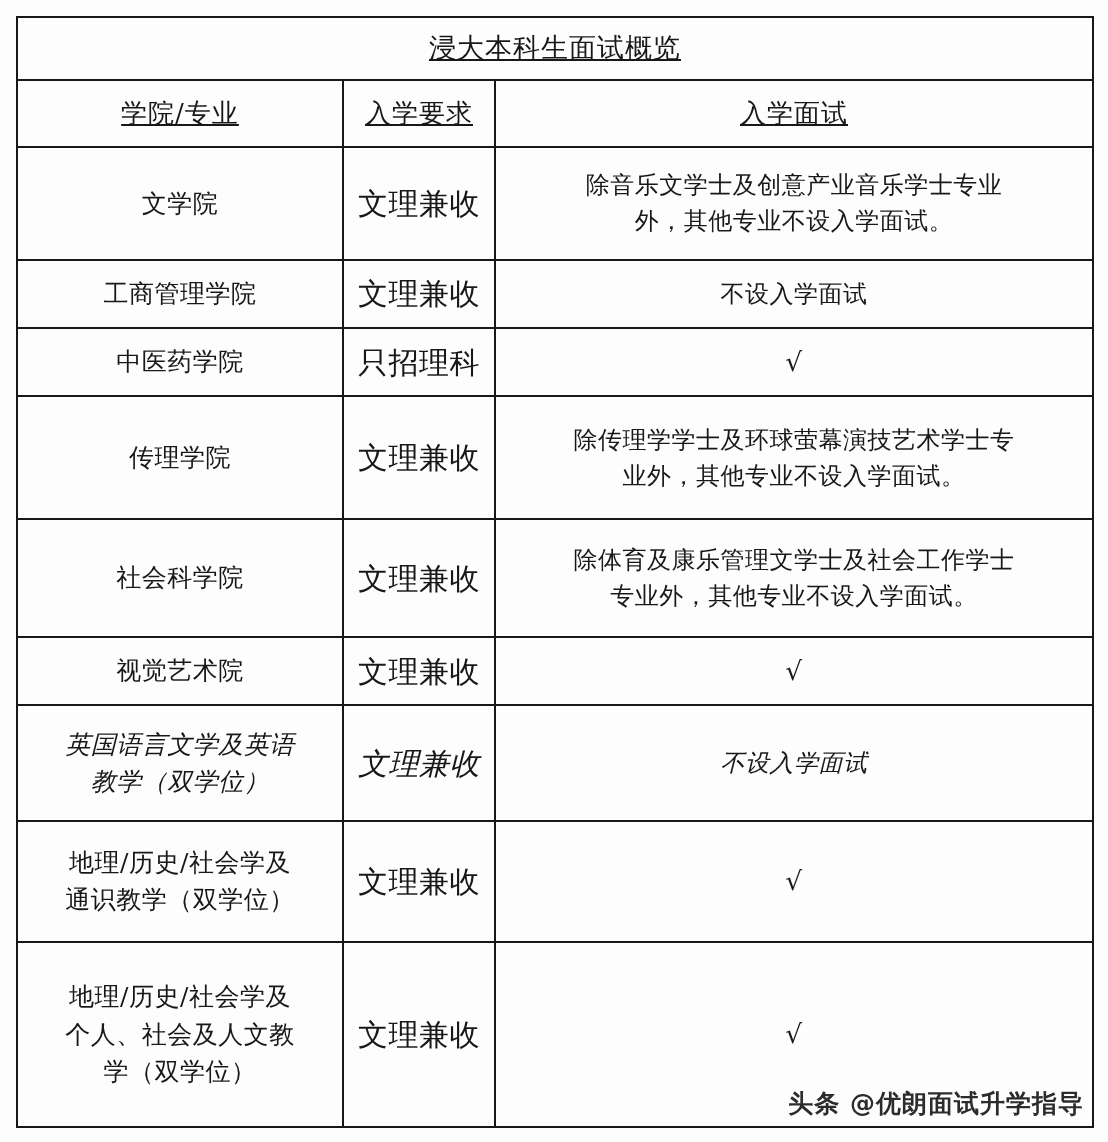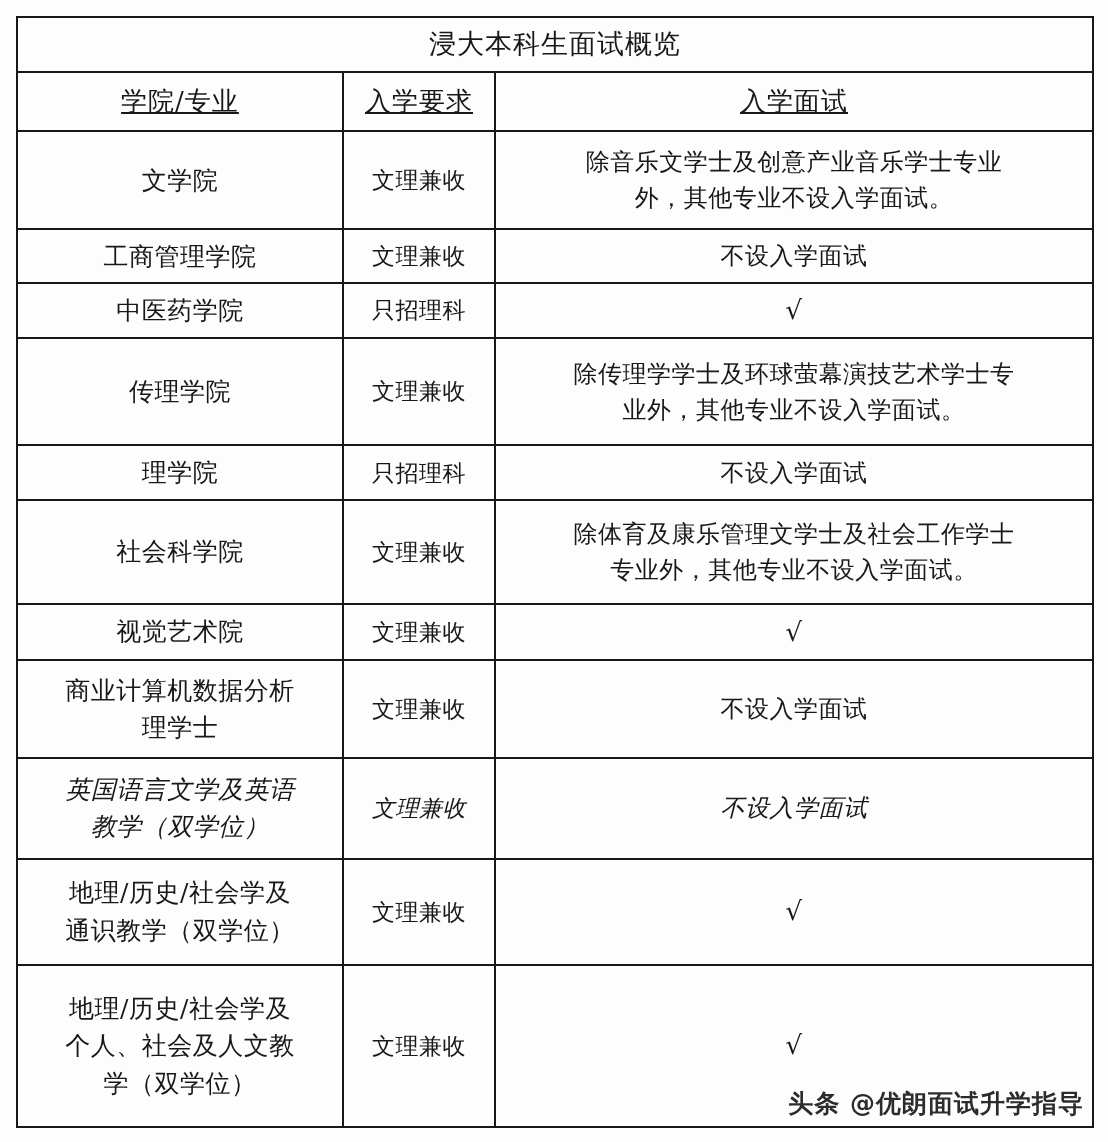--- a/index.html
+++ b/index.html
@@ -50,34 +50,35 @@
   .col-a { width: 326px; }
   .col-b { width: 152px; }
   .col-c { width: 598px; }
 
   .title-cell {
     font-weight: bold;
     font-size: 27px;
     letter-spacing: 1px;
     height: 50px;
     padding: 4px 8px;
+    text-decoration: underline;
   }
   .head-cell {
     font-weight: bold;
     font-size: 26px;
     letter-spacing: 1px;
     height: 58px;
     text-decoration: underline;
   }
   .cell-school {
     font-size: 25px;
     letter-spacing: 0.5px;
   }
   .cell-req {
-    font-size: 23px;
+    font-size: 30px;
     letter-spacing: 0.5px;
     white-space: nowrap;
   }
   .cell-interview {
     font-size: 24px;
     letter-spacing: 0.5px;
     border-radius: 13px;
   }
   .check {
     font-size: 26px;
@@ -154,45 +155,34 @@
           <td class="cell-interview multiline check">√</td>
         </tr>
 
         <tr class="r4">
           <td class="cell-school multiline">传理学院</td>
           <td class="cell-req">文理兼收</td>
           <td class="cell-interview multiline">除传理学学士及环球萤幕演技艺术学士专
 业外，其他专业不设入学面试。</td>
         </tr>
 
-        <tr class="r5">
-          <td class="cell-school multiline">理学院</td>
-          <td class="cell-req">只招理科</td>
-          <td class="cell-interview multiline">不设入学面试</td>
-        </tr>
 
         <tr class="r6">
           <td class="cell-school multiline">社会科学院</td>
           <td class="cell-req">文理兼收</td>
           <td class="cell-interview multiline">除体育及康乐管理文学士及社会工作学士
 专业外，其他专业不设入学面试。</td>
         </tr>
 
         <tr class="r7">
           <td class="cell-school multiline">视觉艺术院</td>
           <td class="cell-req">文理兼收</td>
           <td class="cell-interview multiline check">√</td>
         </tr>
 
-        <tr class="r8">
-          <td class="cell-school multiline">商业计算机数据分析
-理学士</td>
-          <td class="cell-req">文理兼收</td>
-          <td class="cell-interview multiline">不设入学面试</td>
-        </tr>
 
         <tr class="r9">
           <td class="cell-school multiline">英国语言文学及英语
 教学（双学位）</td>
           <td class="cell-req">文理兼收</td>
           <td class="cell-interview multiline">不设入学面试</td>
         </tr>
 
         <tr class="r10">
           <td class="cell-school multiline">地理/历史/社会学及

